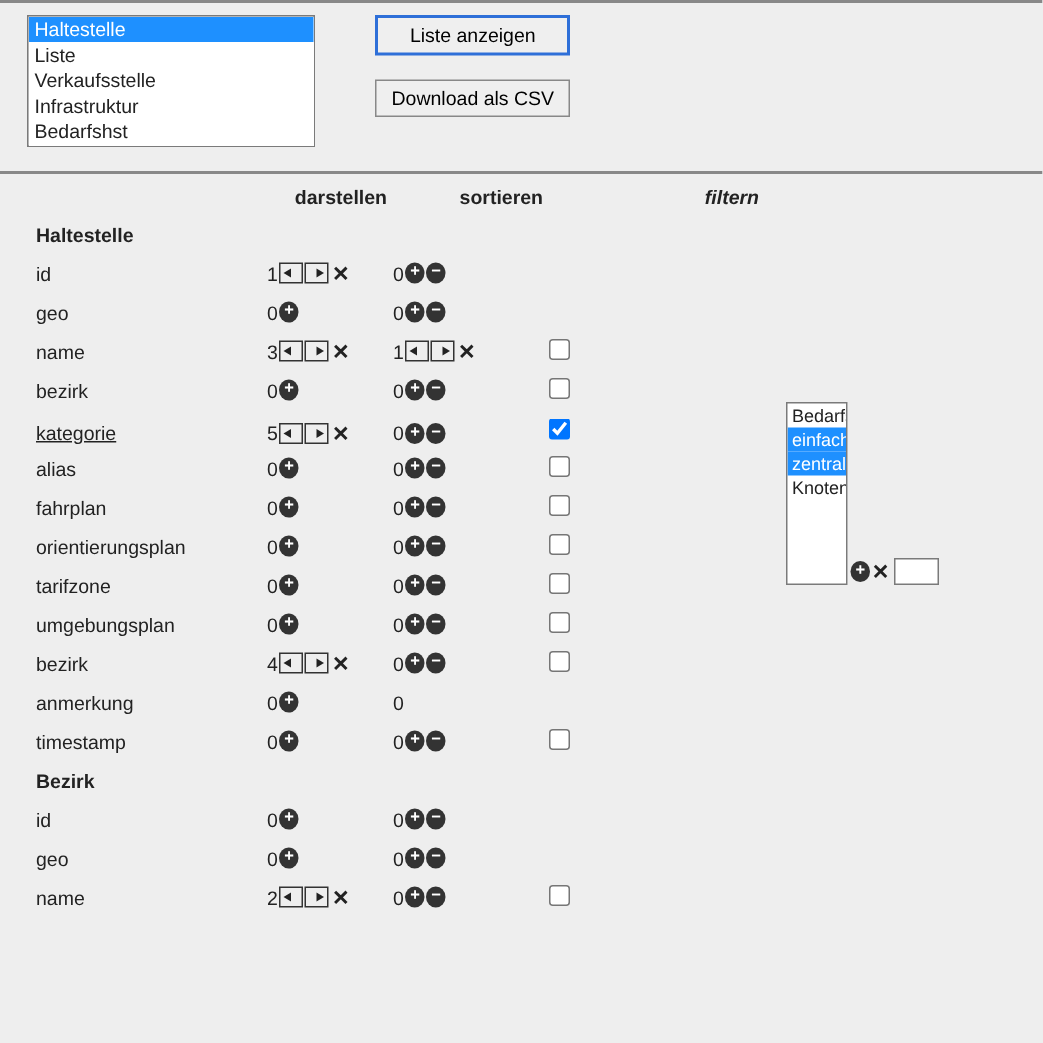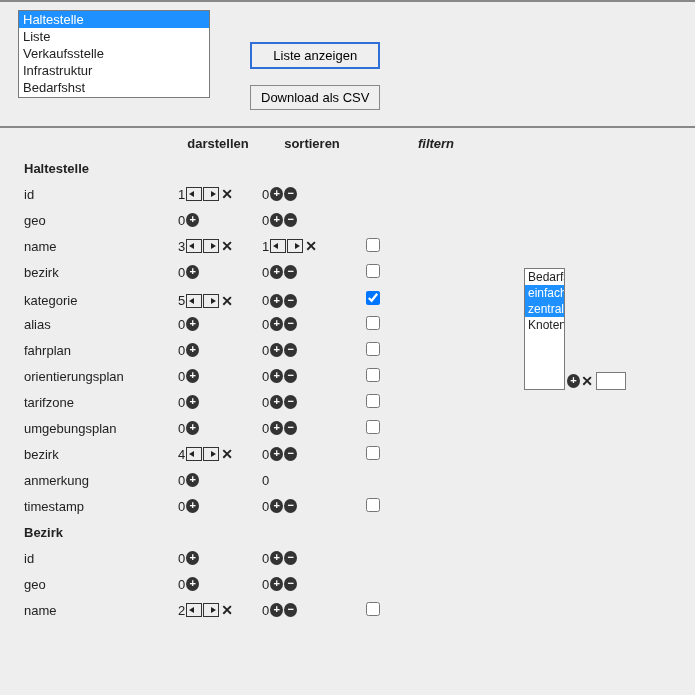--- a/index.html
+++ b/index.html
@@ -45,36 +45,35 @@
   }
   button.btn {
     background: #EFEFEF;
     border: 1px solid #888;
     padding: 4px 10px;
     font-size: 13px;
     cursor: pointer;
   }
   button.btn.primary {
     border: 2px solid #2E6FD8;
-    margin-top: 32px;
   }
   hr.mid {
     border: none;
     border-top: 2px solid #888;
     margin: 8px 0 6px 0;
   }
   .grid-area {
     padding-left: 24px;
   }
   table.grid {
     border-collapse: collapse;
   }
   table.grid th {
     font-weight: bold;
-    text-align: center;
+    text-align: right;
     padding: 2px 4px 4px 0;
   }
   table.grid td {
     padding: 3px 4px 3px 0;
     vertical-align: middle;
     height: 20px;
   }
   .col-label { width: 150px; }
   .col-darst { width: 80px; }
   .col-sort  { width: 100px; }
@@ -258,21 +257,21 @@
               <span class="ic ic-plus">+</span>
             </span></td>
           <td><span class="valctl">
               <span class="num">0</span>
               <span class="ic ic-plus">+</span>
               <span class="ic ic-minus">−</span>
             </span></td>
           <td><input type="checkbox" class="chk" style=""></td>
         </tr>
         <tr>
-          <td class="kategorie-row" style="vertical-align: bottom;">kategorie</td>
+          <td class="kategorie-row" style="vertical-align: bottom; text-decoration: underline;">kategorie</td>
           <td style="vertical-align: bottom;"><span class="valctl">
               <span class="num">5</span>
               <span class="arrbox left"></span>
               <span class="arrbox right"></span>
               <span class="ic ic-x">✕</span>
             </span></td>
           <td style="vertical-align: bottom;"><span class="valctl">
               <span class="num">0</span>
               <span class="ic ic-plus">+</span>
               <span class="ic ic-minus">−</span>

